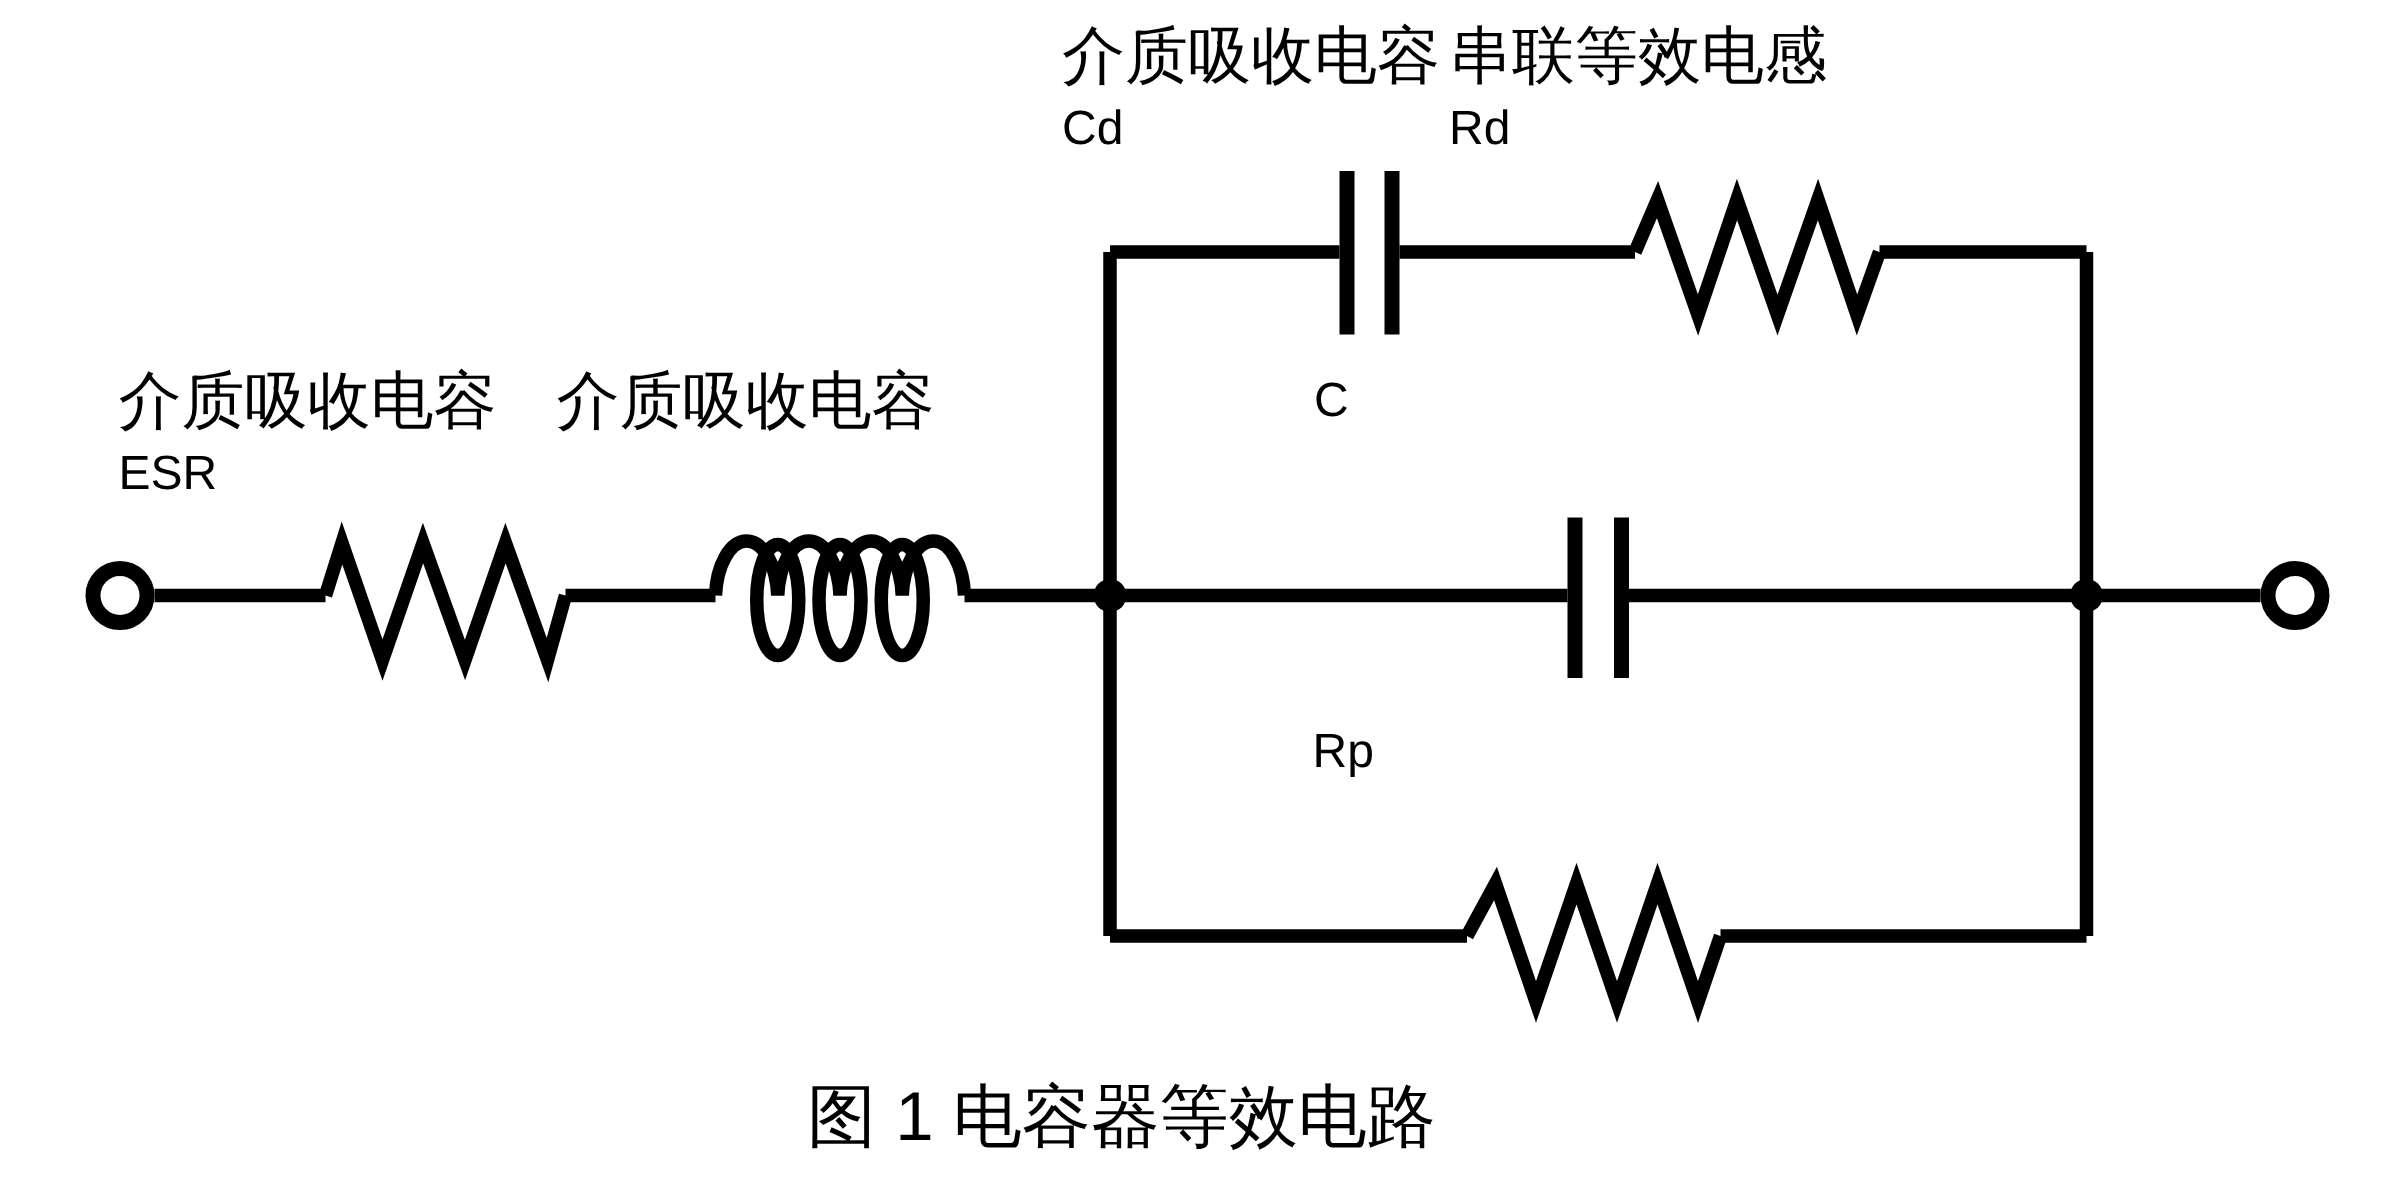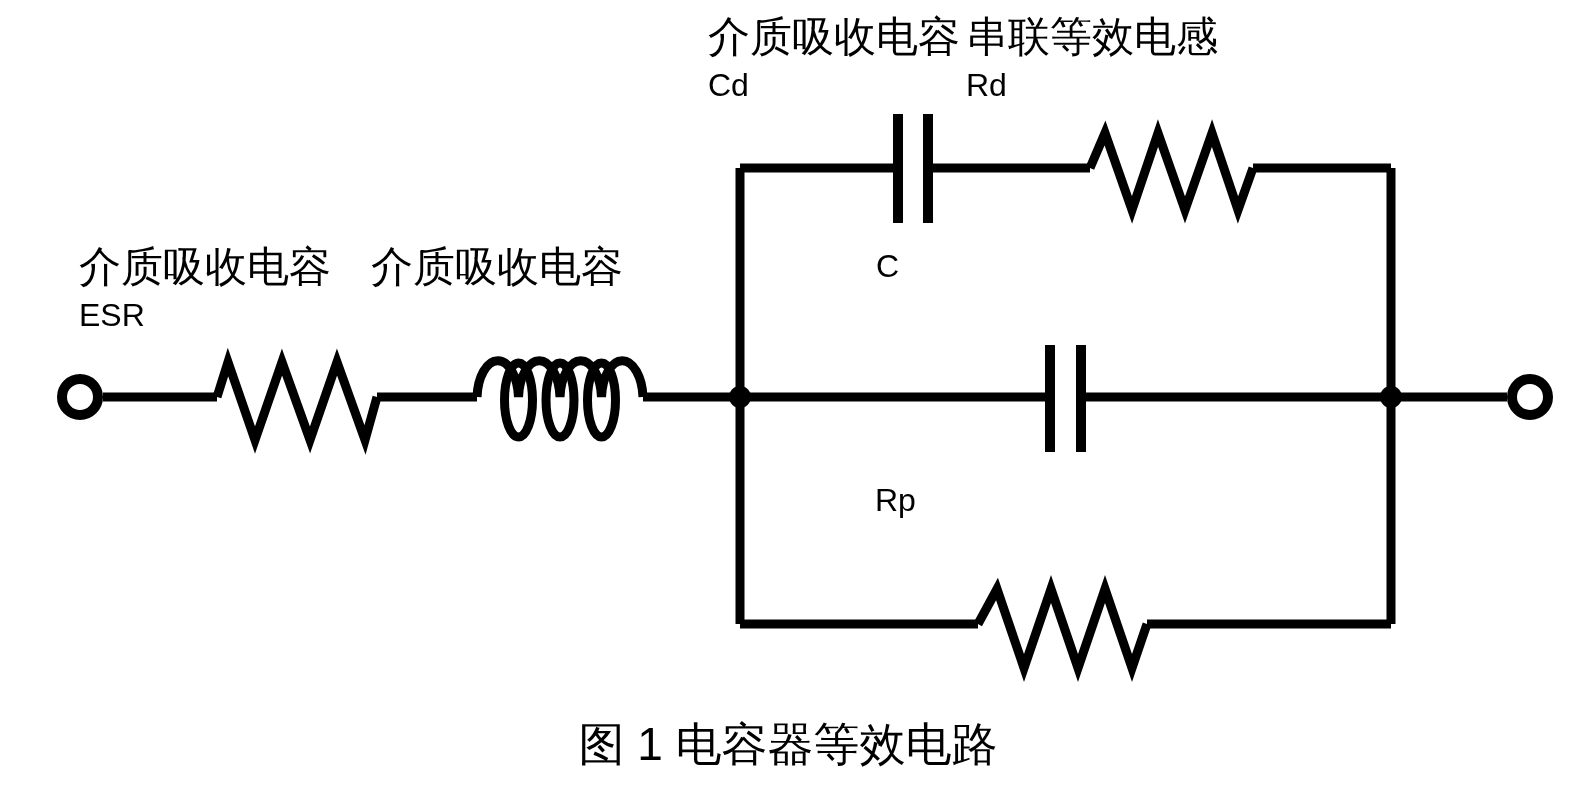--- a/index.html
+++ b/index.html
@@ -38,21 +38,20 @@
   }
   .comp-label .sym {
     display: block;
     font-size: 32px;
   }
   .fig-caption {
     position: absolute;
     left: 538px;
     top: 716px;
     width: 500px;
-    text-align: center;
     font-size: 46px;
     line-height: 56px;
     white-space: nowrap;
   }
 </style>
 </head>
 <body>
 
 <div class="stage">
 

